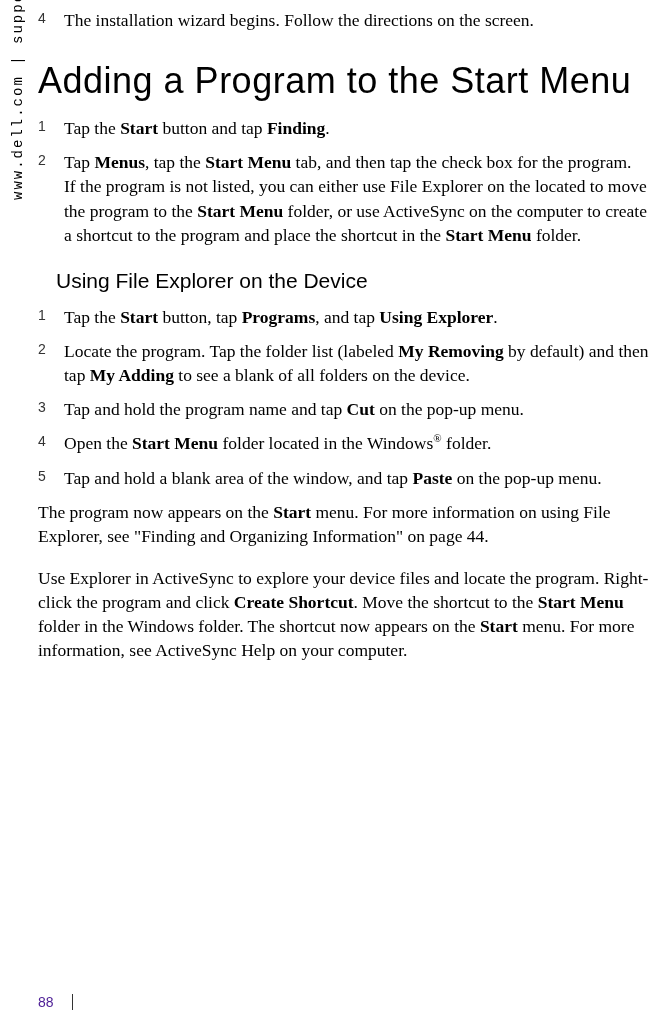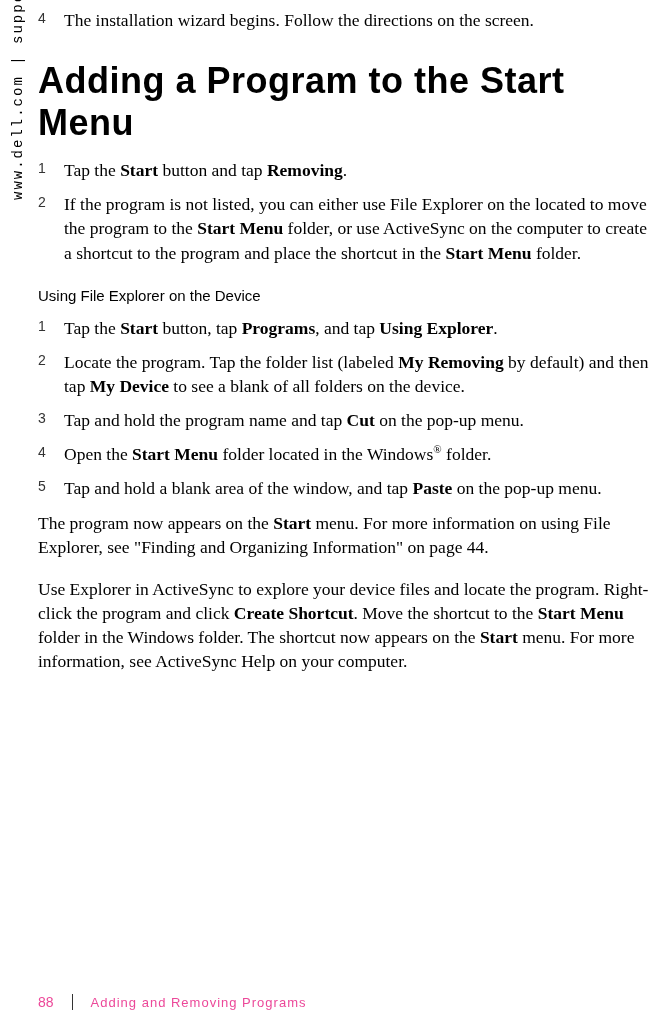--- a/index.html
+++ b/index.html
@@ -44,50 +44,51 @@
   .step-body {
     flex: 1;
     font-size: 17.5px;
     line-height: 1.38;
   }
   .step-body p + p {
   }
   .bold { font-weight: bold; }
   h1 {
     font-family: 'Trebuchet MS', Arial, sans-serif;
-    font-weight: bold;
+    font-weight: normal;
     font-size: 36px;
     margin-top: 28px;
     margin-bottom: 14px;
     letter-spacing: 0.5px;
   }
   h2 {
     font-family: 'Trebuchet MS', Arial, sans-serif;
     font-weight: normal;
-    font-size: 15px;
+    font-size: 21px;
     margin-top: 22px;
     margin-bottom: 12px;
+    margin-left: 18px;
   }
   .para {
     font-size: 17.5px;
     line-height: 1.38;
     margin-top: 10px;
     margin-bottom: 18px;
   }
   .sup { font-size: 11px; vertical-align: super; }
   .footer {
     position: absolute;
     bottom: 22px;
     left: 38px;
     display: flex;
     align-items: center;
     font-family: 'Trebuchet MS', Arial, sans-serif;
     font-size: 13px;
     letter-spacing: 1px;
-    color: #ec4899;
+    color: #4c1d95;
   }
   .footer-divider {
     width: 1px;
     height: 16px;
     background: #333;
     margin: 0 18px;
   }
   .page-num { font-size: 14px; letter-spacing: 0; }
 </style>
 </head>
@@ -102,44 +103,45 @@
     <div class="step-body">
       <p>The installation wizard begins. Follow the directions on the screen.</p>
     </div>
   </div>
 
   <h1>Adding a Program to the Start Menu</h1>
 
   <div class="step-row">
     <div class="step-num">1</div>
     <div class="step-body">
-      <p><span>Tap the </span><span class="bold">Start</span><span> button and tap </span><span class="bold">Removing</span><span>.</span></p>
+      <p><span>Tap the </span><span class="bold">Start</span><span> button and tap </span><span class="bold">Finding</span><span>.</span></p>
     </div>
   </div>
 
   <div class="step-row">
     <div class="step-num">2</div>
     <div class="step-body">
+      <p><span>Tap </span><span class="bold">Menus</span><span>, tap the </span><span class="bold">Start Menu</span><span> tab, and then tap the check box for the program.</span></p>
       <p><span>If the program is not listed, you can either use File Explorer on the located to move the program to the </span><span class="bold">Start Menu</span><span> folder, or use ActiveSync on the computer to create a shortcut to the program and place the shortcut in the </span><span class="bold">Start Menu</span><span> folder.</span></p>
     </div>
   </div>
 
   <h2>Using File Explorer on the Device</h2>
 
   <div class="step-row">
     <div class="step-num">1</div>
     <div class="step-body">
       <p><span>Tap the </span><span class="bold">Start</span><span> button, tap </span><span class="bold">Programs</span><span>, and tap </span><span class="bold">Using Explorer</span><span>.</span></p>
     </div>
   </div>
 
   <div class="step-row">
     <div class="step-num">2</div>
     <div class="step-body">
-      <p><span>Locate the program. Tap the folder list (labeled </span><span class="bold">My Removing</span><span> by default) and then tap </span><span class="bold">My Device</span><span> to see a blank of all folders on the device.</span></p>
+      <p><span>Locate the program. Tap the folder list (labeled </span><span class="bold">My Removing</span><span> by default) and then tap </span><span class="bold">My Adding</span><span> to see a blank of all folders on the device.</span></p>
     </div>
   </div>
 
   <div class="step-row">
     <div class="step-num">3</div>
     <div class="step-body">
       <p><span>Tap and hold the program name and tap </span><span class="bold">Cut</span><span> on the pop-up menu.</span></p>
     </div>
   </div>
 
@@ -160,14 +162,13 @@
   <p class="para"><span>The program now appears on the </span><span class="bold">Start</span><span> menu. For more information on using File Explorer, see "Finding and Organizing Information" on page 44.</span></p>
 
 
   <p class="para"><span>Use Explorer in ActiveSync to explore your device files and locate the program. Right-click the program and click </span><span class="bold">Create Shortcut</span><span>. Move the shortcut to the </span><span class="bold">Start Menu</span><span> folder in the Windows folder. The shortcut now appears on the </span><span class="bold">Start</span><span> menu. For more information, see ActiveSync Help on your computer.</span></p>
 
 </div>
 
 <div class="footer">
   <span class="page-num">88</span>
   <div class="footer-divider"></div>
-  <span>Adding and Removing Programs</span>
 </div>
 
 </body></html>

